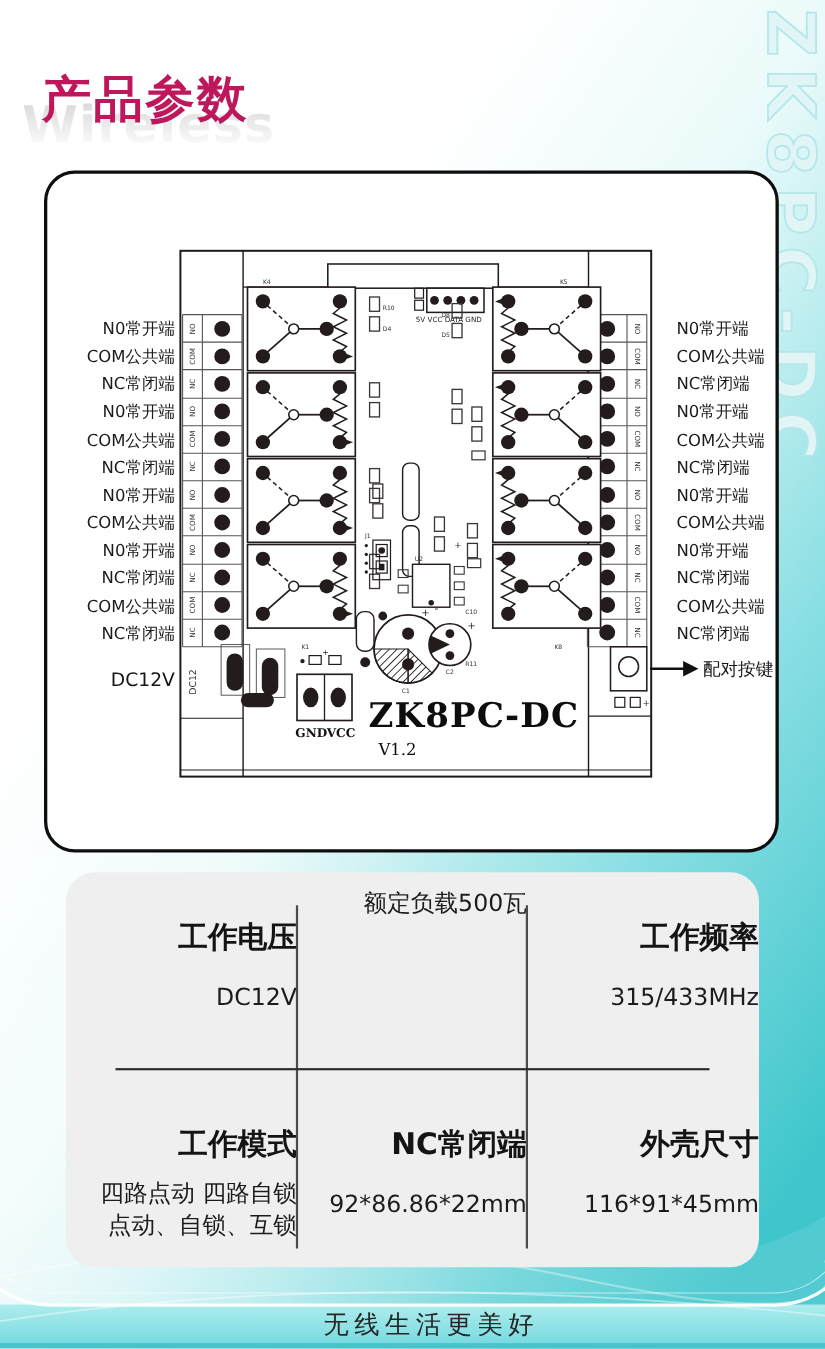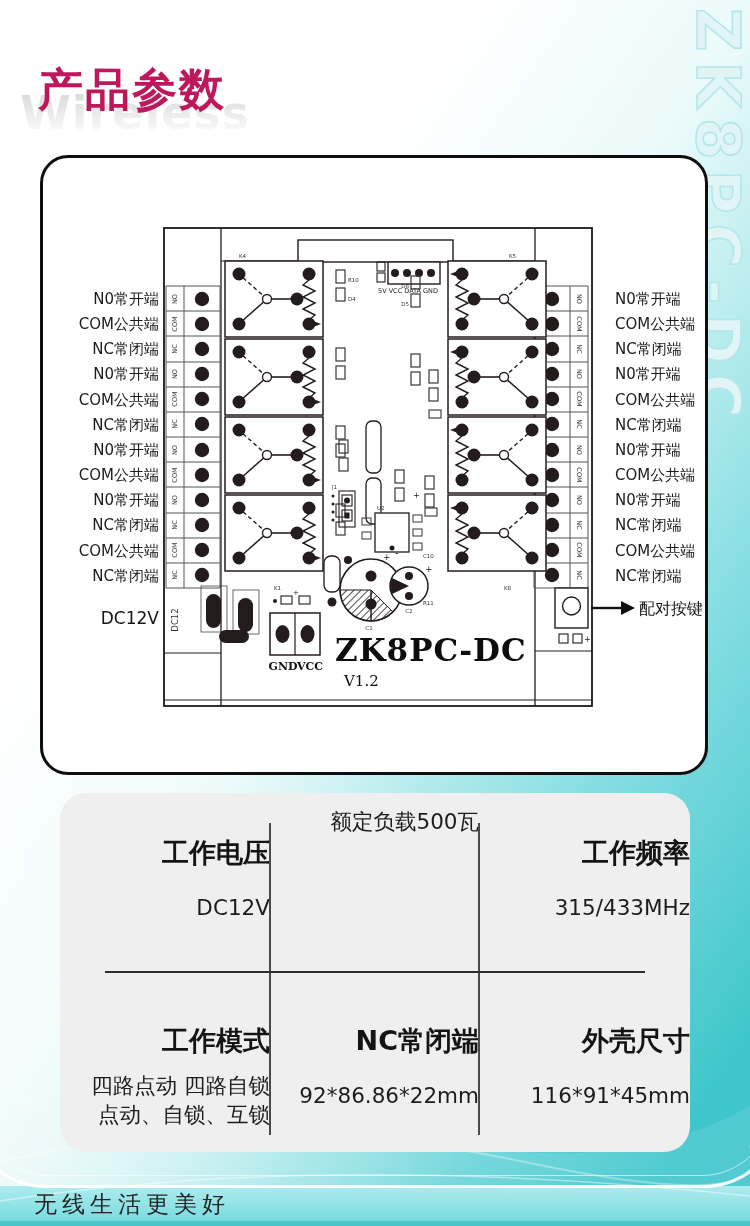--- a/index.html
+++ b/index.html
@@ -33,21 +33,21 @@
   .spec-card{position:absolute;left:60px;top:793px;width:630px;height:359px;
     background:#efefef;border-radius:26px;z-index:3;}
   .spec-grid{display:grid;grid-template-columns:210px 209px 211px;grid-template-rows:180px 179px;width:100%;height:100%;}
   .spec-cell{text-align:right;}
   .spec-cell .t{margin-top:44px;font-size:27px;font-weight:800;color:#141414;line-height:32px;}
   .row2 .t{margin-top:52px;}
   .spec-cell .v{margin-top:24px;font-size:21.5px;color:#1c1c1c;line-height:29px;}
   .spec-cell.two .v{margin-top:14px;}
   .vdiv{position:absolute;width:2px;background:#4a4a4a;top:30px;height:312px;}
   .hdiv{position:absolute;height:2px;background:#2d2d2d;left:45px;width:540px;top:178px;}
-  .slogan{position:absolute;left:0;right:0;bottom:6px;font-size:23px;
+  .slogan{position:absolute;left:0;right:0;bottom:6px;text-align:center;font-size:23px;
     letter-spacing:5px;color:#262626;z-index:4;padding-left:34px;}
   text{font-family:"DejaVu Sans","Liberation Sans",sans-serif;}
   .serif{font-family:"DejaVu Serif","Liberation Serif",serif;}
 </style>
 </head>
 <body>
 
 <div class="footer-band"></div>
 
 <svg class="waves" viewBox="0 0 750 420">

